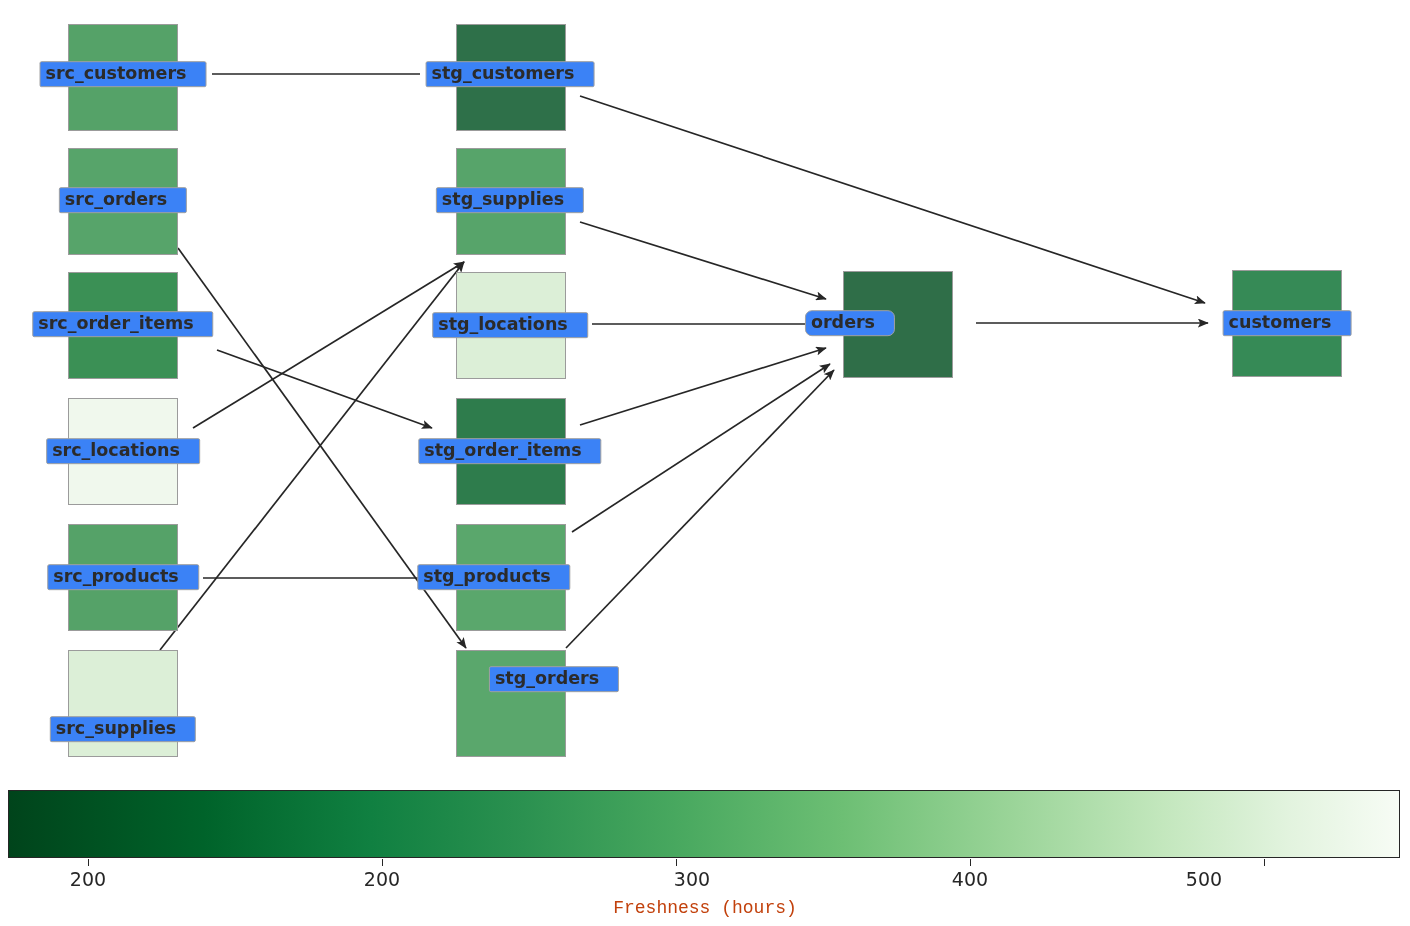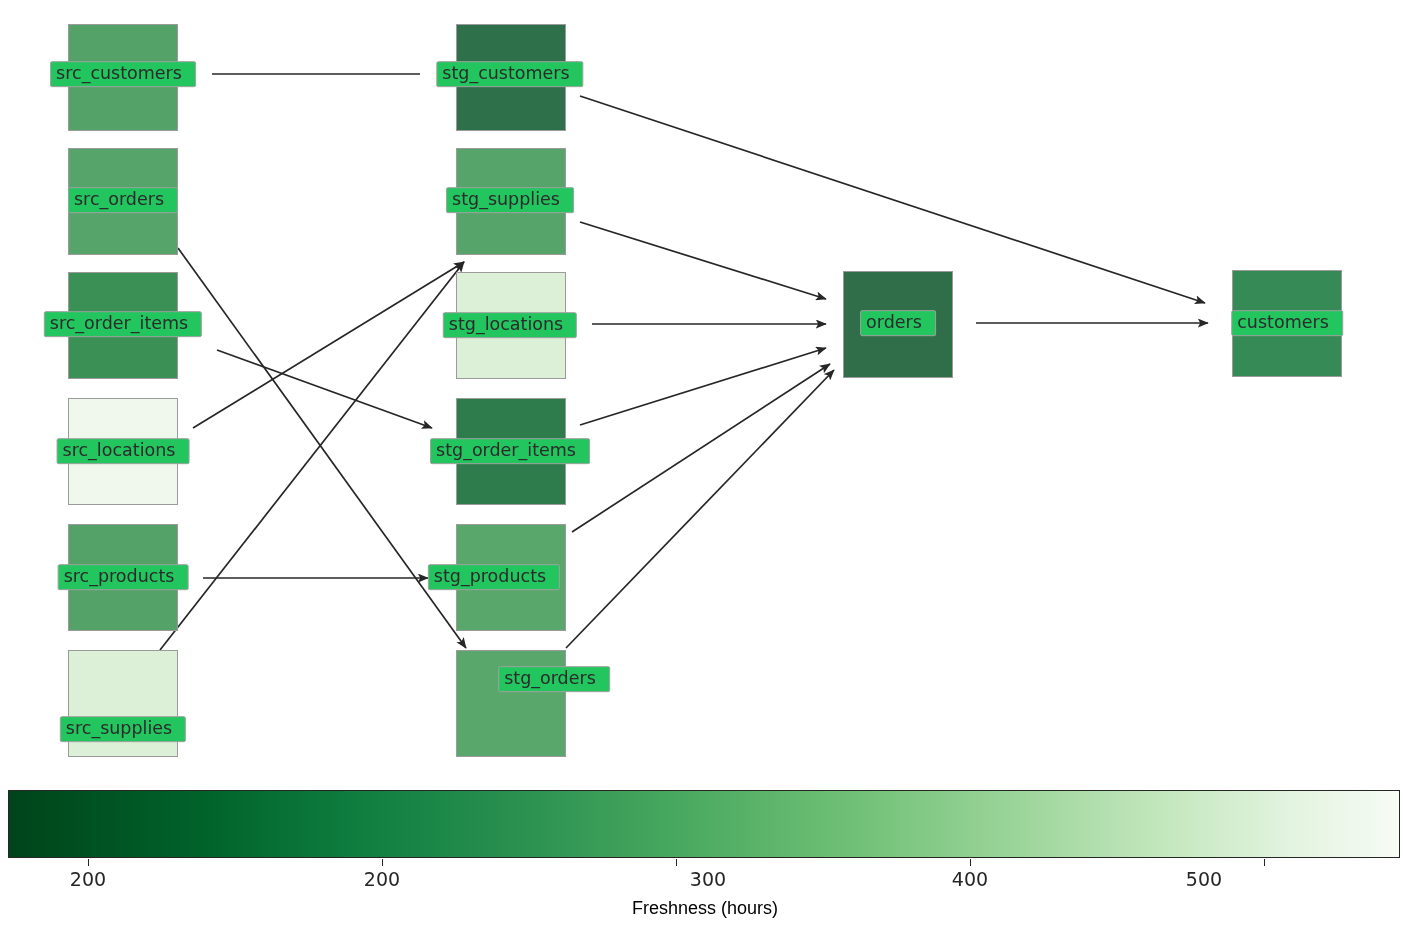--- a/index.html
+++ b/index.html
@@ -6,26 +6,26 @@
   body{width:1410px;height:926px;font-family:"DejaVu Sans","Liberation Sans",sans-serif;}
   #stage{position:relative;width:1410px;height:926px;overflow:hidden;background:#fff;}
 
   
   .node{position:absolute;box-sizing:border-box;border:1px solid #9b9b9b;}
 
   
   .nodelabel{
     position:absolute;
     transform:translate(-50%,-50%);
-    background:#22c55e;
+    background:#3b82f6;
     border:1px solid #a0a0a0;
     border-radius:2px;
-    padding:1px 13px 2px 5px;
+    padding:1px 19px 2px 5px;
     font-size:17.5px;
-    font-weight:normal;
+    font-weight:bold;
     color:#2b2b2b;
     white-space:nowrap;
     line-height:1.18;
     letter-spacing:0px;
   }
 
   svg.edges{position:absolute;left:0;top:0;width:1410px;height:926px;pointer-events:none;}
 
   
   #cbar{
@@ -36,22 +36,22 @@
   }
   #cbarfill{width:100%;height:100%;}
   .tick{position:absolute;width:1px;height:7px;background:#262626;top:859px;}
   .ticklabel{
     position:absolute;top:868px;transform:translateX(-50%);
     font-size:19px;color:#262626;font-family:"DejaVu Sans","Liberation Sans",sans-serif;
     white-space:nowrap;
   }
   #cbartitle{
     position:absolute;top:898px;left:705px;transform:translateX(-50%);
-    font-size:18px;color:#000000;white-space:nowrap;
-    font-family:Liberation Sans, sans-serif;
+    font-size:18px;color:#c2410c;white-space:nowrap;
+    font-family:Liberation Mono, monospace;
   }
 </style>
 </head>
 <body>
 
 <div id="stage">
 
   <svg class="edges" viewBox="0 0 1410 926">
     <defs>
       <marker id="arrow" markerWidth="11" markerHeight="9" refX="10.2" refY="4.5" orient="auto" markerUnits="userSpaceOnUse">
@@ -112,34 +112,34 @@
   <div class="nodelabel" style="left:123px;top:577px;">src_products</div>
   <div class="nodelabel" style="left:123px;top:729px;">src_supplies</div>
 
   <div class="nodelabel" style="left:510px;top:74px;">stg_customers</div>
   <div class="nodelabel" style="left:510px;top:200px;text-align:center;">stg_supplies</div>
   <div class="nodelabel" style="left:510px;top:325px;">stg_locations</div>
   <div class="nodelabel" style="left:510px;top:451px;">stg_order_items</div>
   <div class="nodelabel" style="left:494px;top:577px;">stg_products</div>
   <div class="nodelabel" style="left:510px;top:679px;margin-left:44px;">stg_orders</div>
 
-  <div class="nodelabel" style="left:898px;top:323px;">orders</div>
+  <div class="nodelabel" style="left:850px;top:323px;border-radius:7px;">orders</div>
   <div class="nodelabel" style="left:1287px;top:323px;">customers</div>
 
   <div id="cbar">
     <div id="cbarfill" style="background:linear-gradient(to right,#00441b 0%,#00632a 14%,#108041 26%,#2b9150 37%,#48a85f 48%,#6dbf74 60%,#9ad498 72%,#c3e7bd 83%,#e2f3de 92%,#f7fcf5 100%);"></div>
   </div>
 
   <div class="tick" style="left:88px;"></div>
   <div class="tick" style="left:382px;"></div>
   <div class="tick" style="left:676px;"></div>
   <div class="tick" style="left:970px;"></div>
   <div class="tick" style="left:1264px;"></div>
 
   <div class="ticklabel" style="left:88px;">200</div>
   <div class="ticklabel" style="left:382px;">200</div>
-  <div class="ticklabel" style="left:708px;">300</div>
+  <div class="ticklabel" style="left:692px;">300</div>
   <div class="ticklabel" style="left:970px;">400</div>
   <div class="ticklabel" style="left:1204px;">500</div>
 
   <div id="cbartitle">Freshness (hours)</div>
 
 </div>
 
 </body></html>

